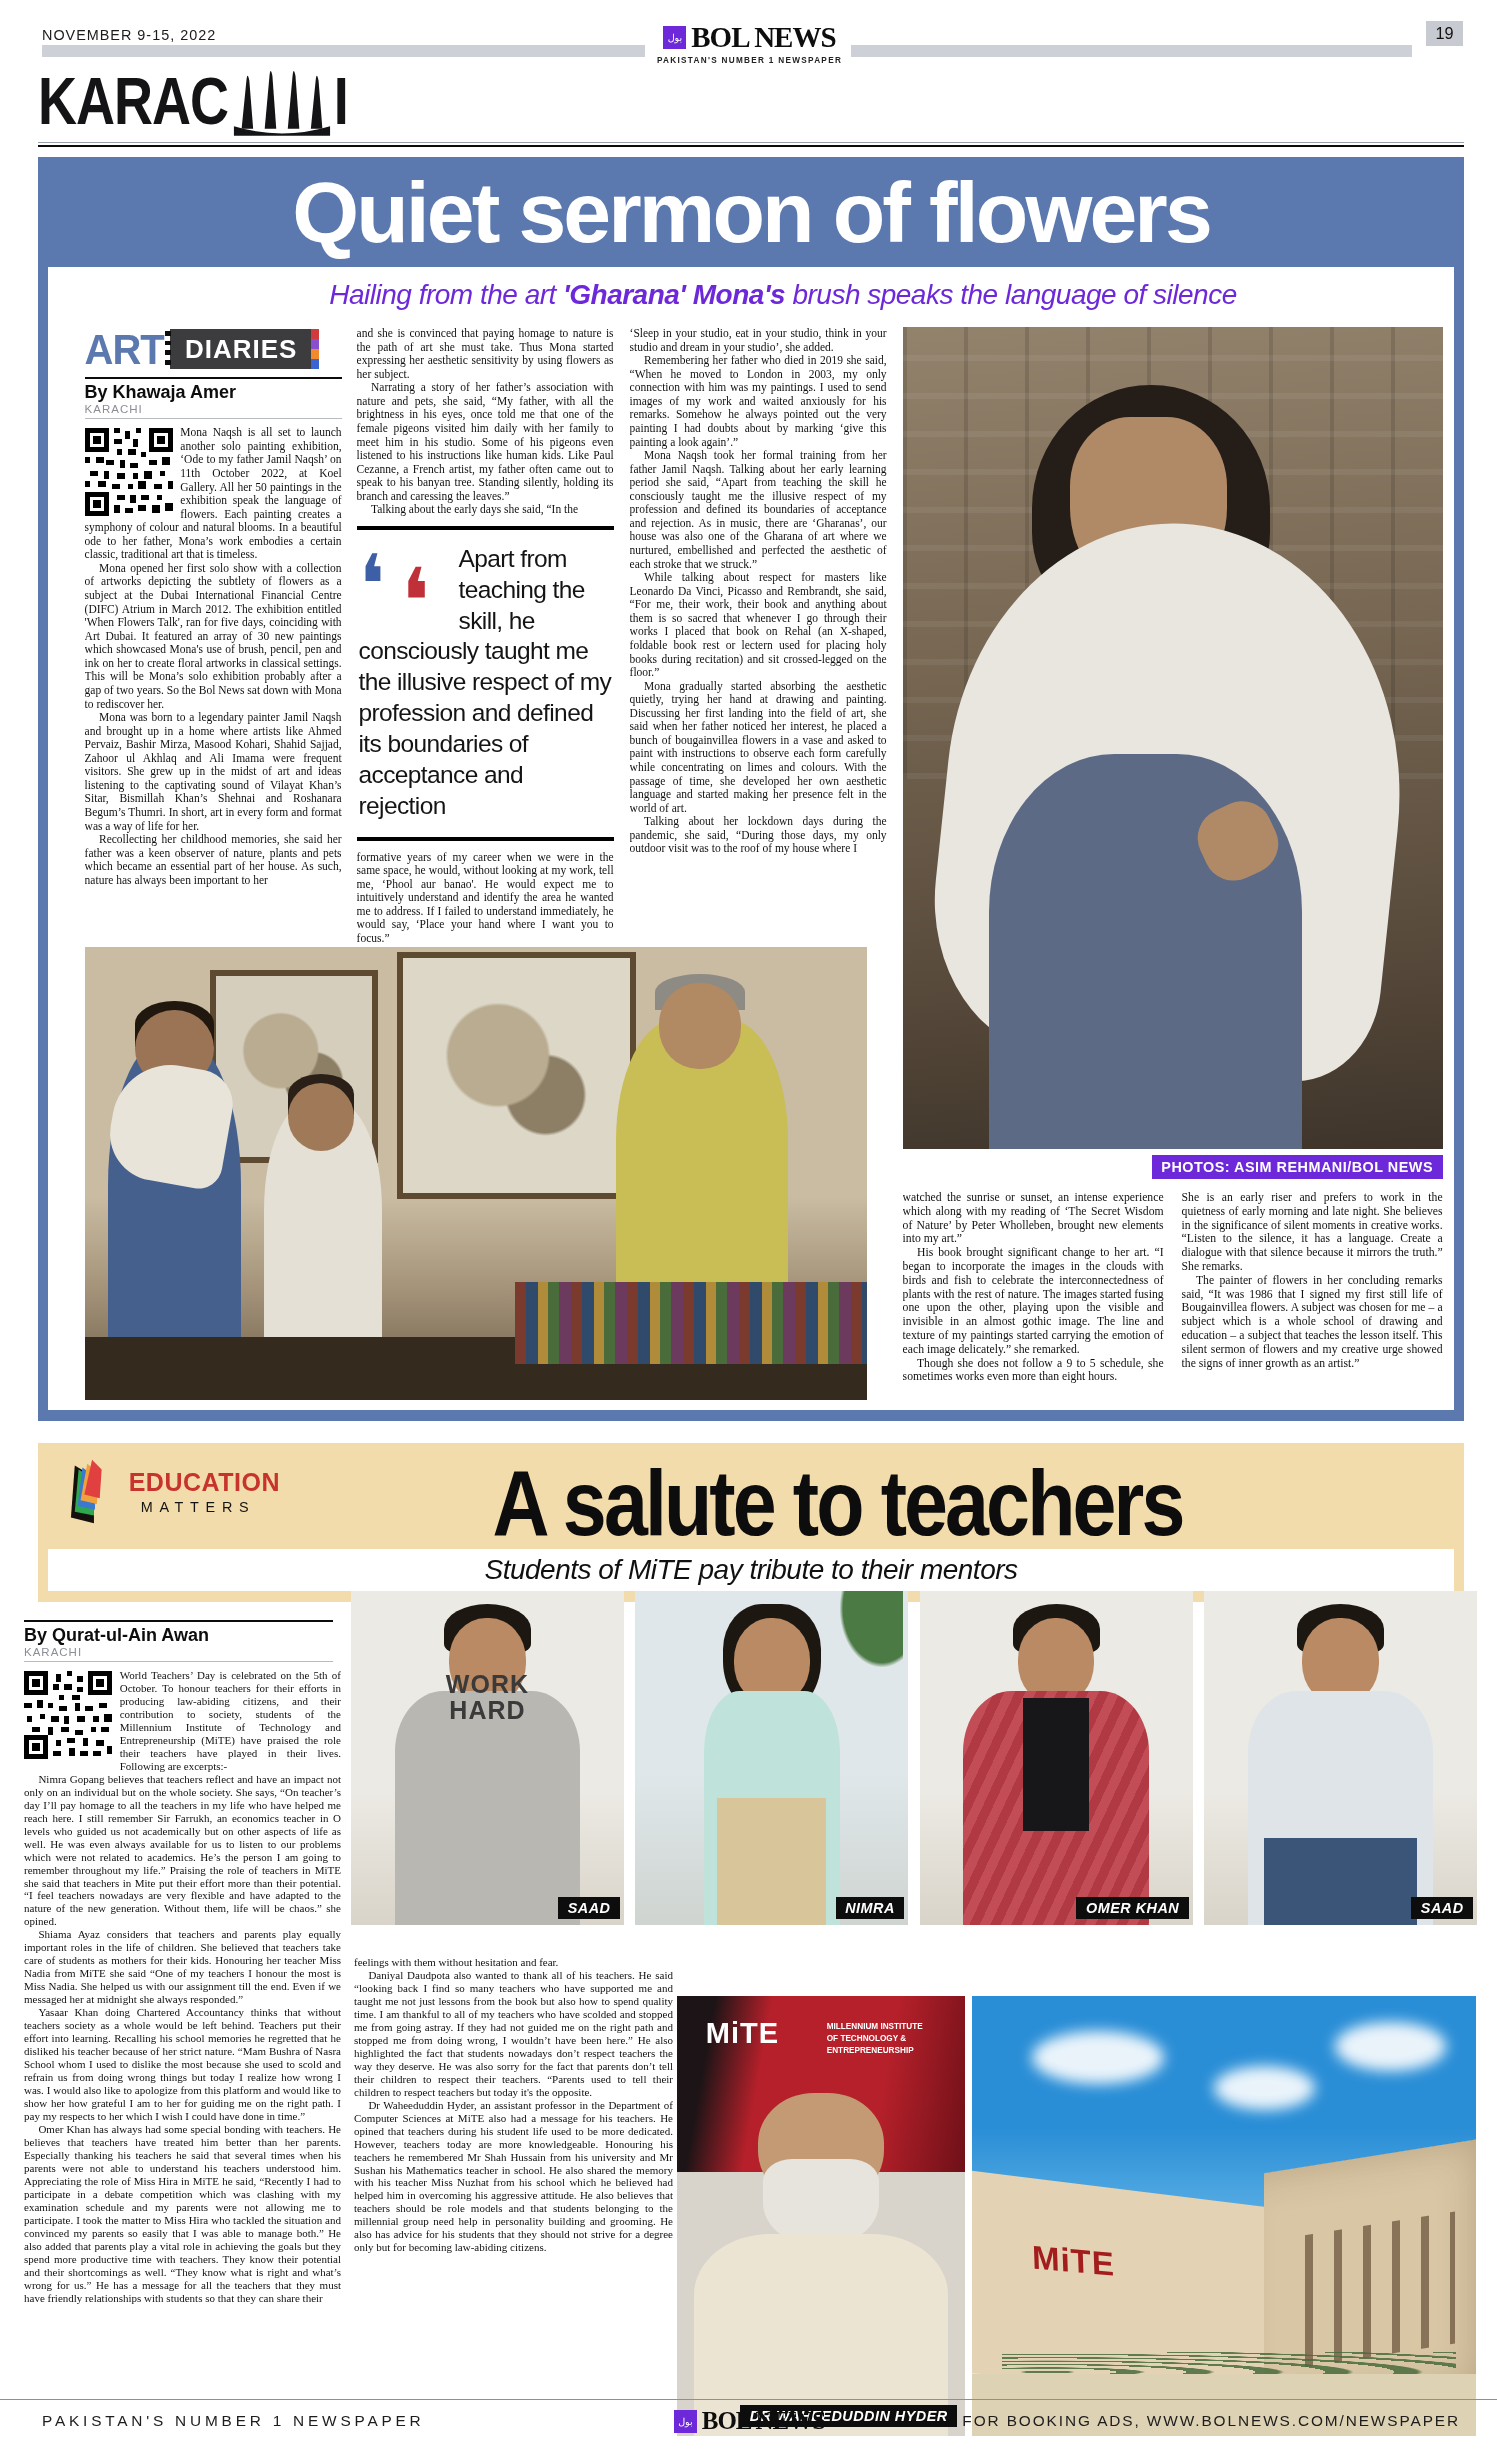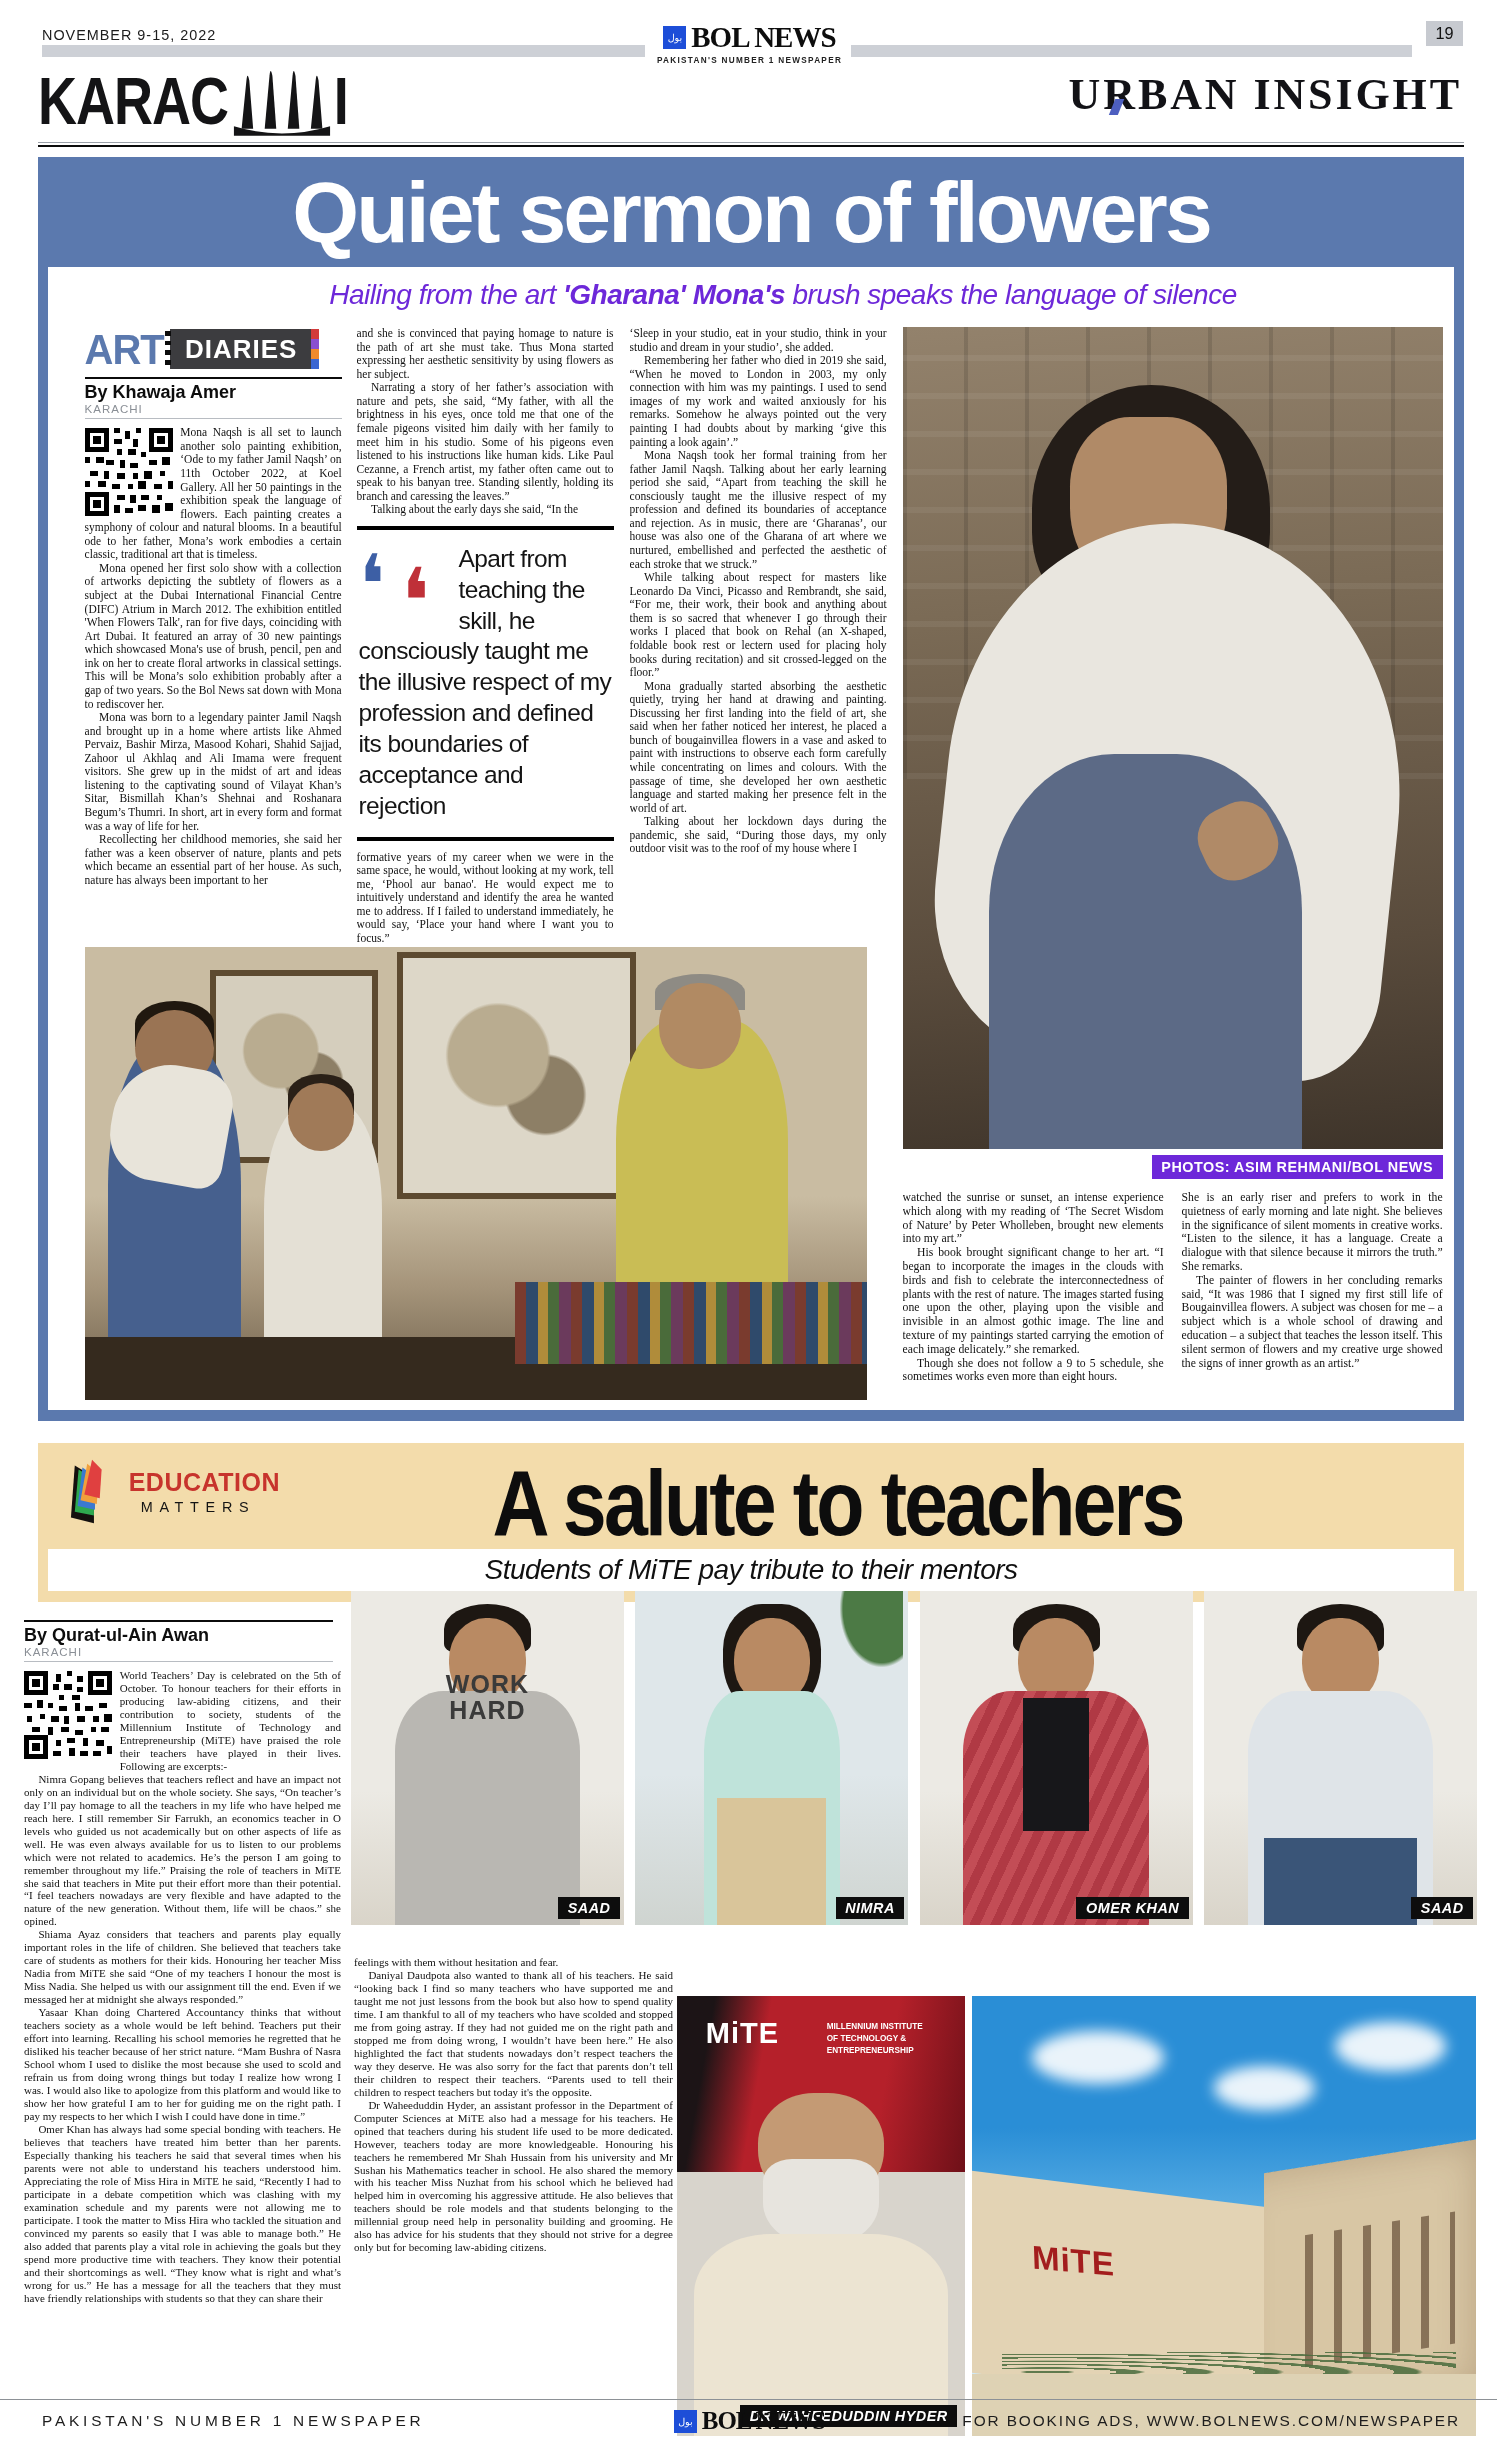--- a/index.html
+++ b/index.html
@@ -9,21 +9,21 @@
 
   
   .hdr-date{left:42px;top:27px;font-family:"Liberation Sans",sans-serif;font-size:14.4px;letter-spacing:1px;color:#1c1c1c;}
   .hdr-bar{top:45px;height:11.5px;background:#cdd0d6;}
   .hdr-bar.l{left:42px;width:603px;}
   .hdr-bar.r{left:851px;width:561px;}
   .hdr-pagebox{left:1426px;top:21px;width:37px;height:25px;background:#c7cad0;
         font-family:"Liberation Sans",sans-serif;font-size:16.3px;display:flex;align-items:center;justify-content:center;color:#111;}
   .bol{display:flex;flex-direction:column;align-items:center;left:634px;top:21px;width:231px;}
   .bol-row{display:flex;align-items:center;gap:4.8px;}
-  .bol-mark{width:23px;height:23px;background:#1d4ed8;color:#fff;font-size:9.6px;display:flex;align-items:center;justify-content:center;font-family:Liberation Sans, sans-serif;}
+  .bol-mark{width:23px;height:23px;background:#6d28d9;color:#fff;font-size:9.6px;display:flex;align-items:center;justify-content:center;font-family:Liberation Sans, sans-serif;}
   .bol-name{font-family:"Liberation Serif",serif;font-weight:bold;font-size:29px;letter-spacing:-1px;color:#0d0d0d;}
   .bol-tag{font-family:"Liberation Sans",sans-serif;font-size:8.2px;font-weight:bold;letter-spacing:1.3px;color:#222;margin-top:1.9px;}
 
   
   .mast-left{left:38px;top:61px;display:flex;align-items:flex-end;color:#141416;
        font-family:"Liberation Sans",sans-serif;font-weight:bold;font-size:54px;letter-spacing:-1px;
        transform:scaleY(1.25);transform-origin:top left;}
   .mast-left svg{margin:0 1.9px 1.9px 3.8px;}
   .mast-right{right:36px;top:69px;font-family:"Liberation Serif",serif;font-weight:bold;font-size:44px;
        letter-spacing:2.9px;color:#121216;}
@@ -201,23 +201,20 @@
     <span>KARAC</span>
     <svg width="100" height="56" viewBox="0 0 104 58">
       <path fill="#141416" d="M2 50 Q52 62 102 50 L102 58 L2 58 Z"></path>
       <path fill="#141416" d="M10 52 L15 12 Q16 4 18 12 L22 52 Z"></path>
       <path fill="#141416" d="M34 52 L39 8 Q40 0 42 8 L46 52 Z"></path>
       <path fill="#141416" d="M58 52 L63 8 Q64 0 66 8 L70 52 Z"></path>
       <path fill="#141416" d="M82 52 L87 12 Q88 4 90 12 L94 52 Z"></path>
     </svg>
     <span>I</span>
   </div>
-  <div class="abs mast-right">
-    <span>U</span><span class="r-wrap"><span>R</span><i></i></span><span>BAN INSIGHT</span>
-  </div>
   <div class="abs mast-rule"></div>
   <div class="abs mast-rule2"></div>
 
   <section class="abs a1">
     <div class="a1-headline">Quiet sermon of flowers</div>
     <div class="a1-inner">
       <div class="a1-sub">
         <span>Hailing from the art </span><b>'Gharana' Mona's </b><span>brush speaks the language of silence</span>
       </div>
 

